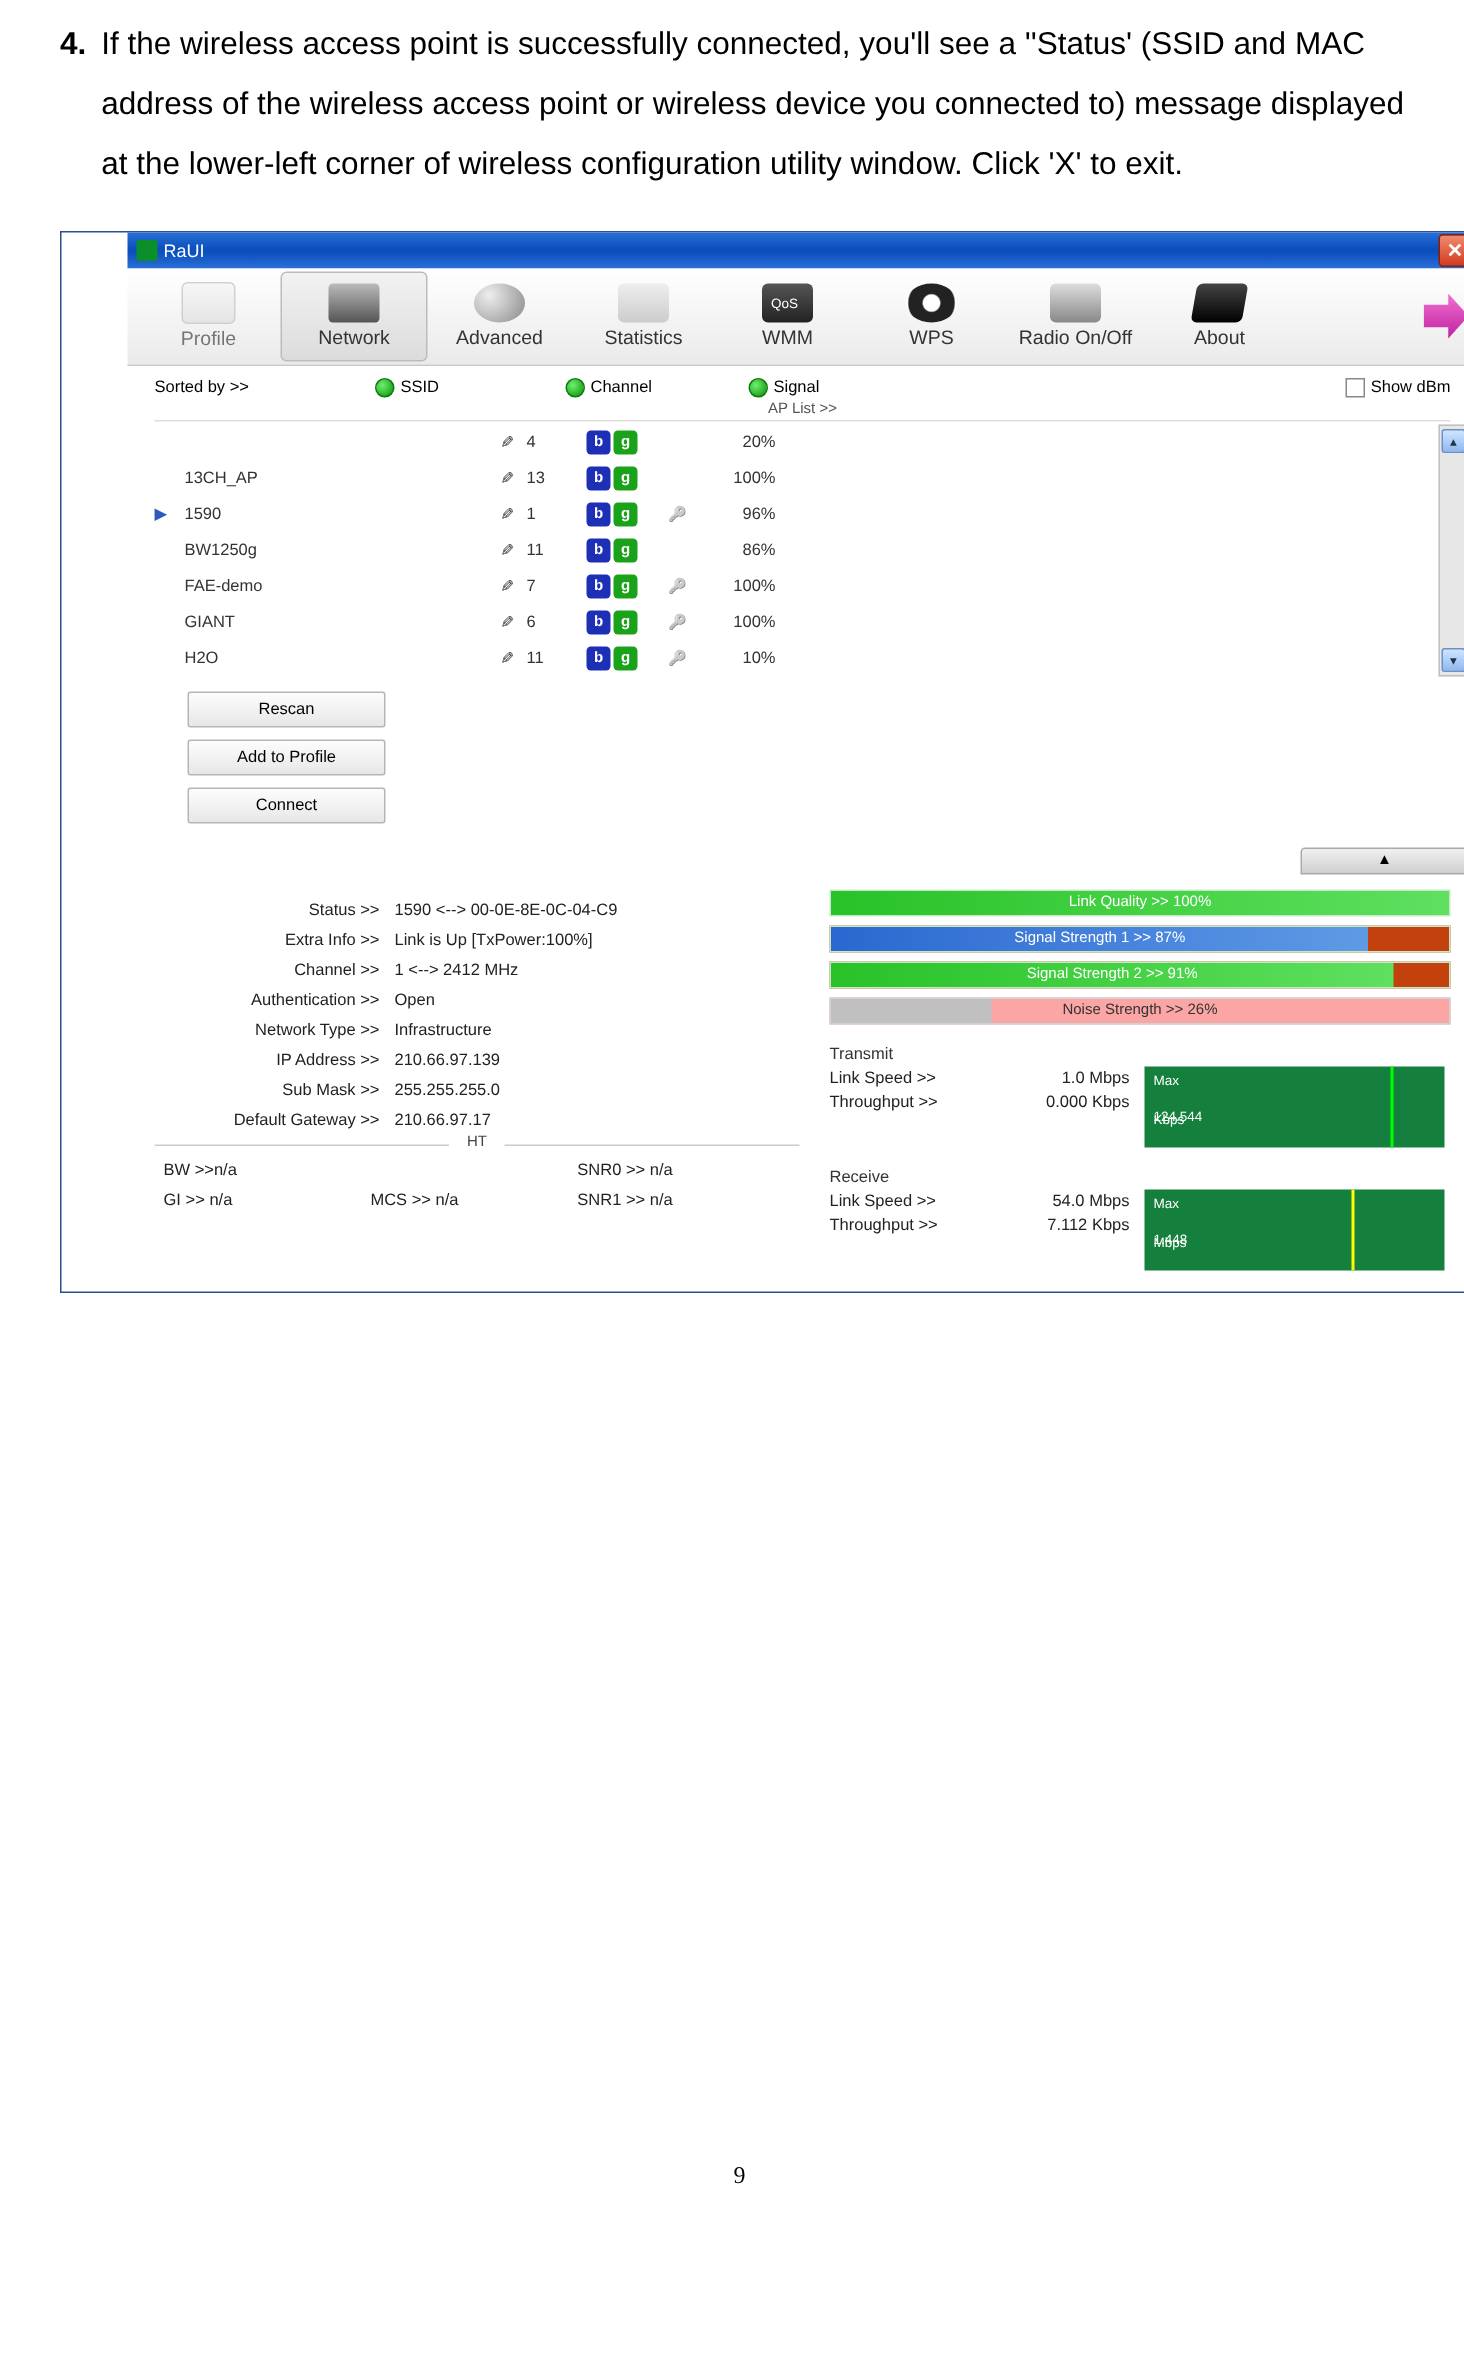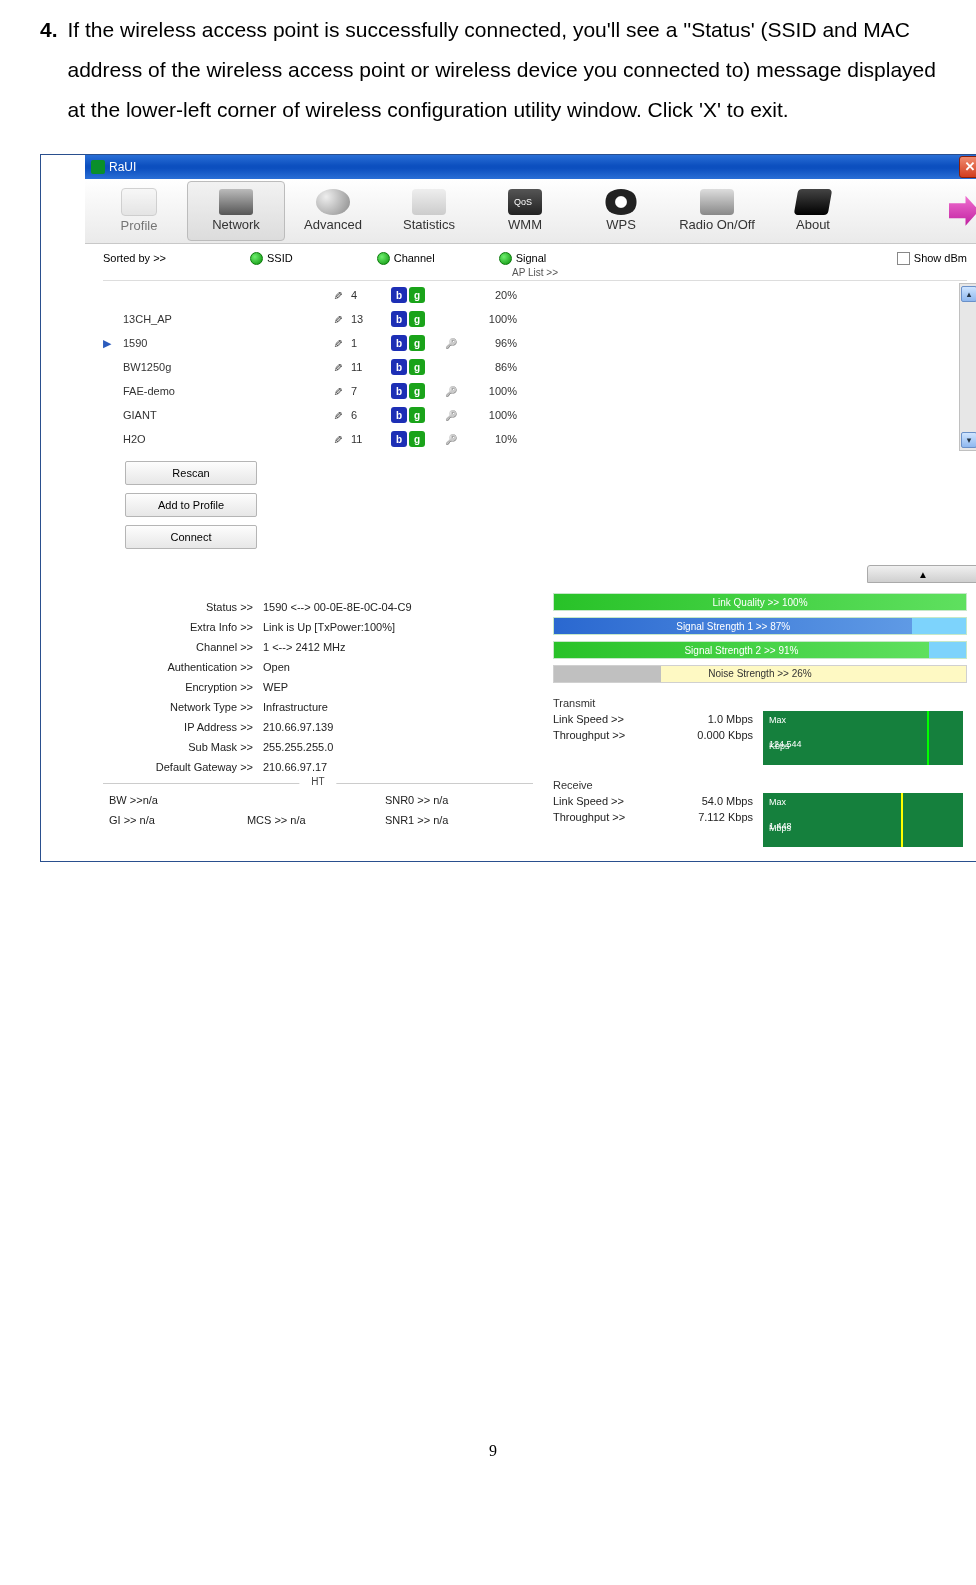--- a/index.html
+++ b/index.html
@@ -176,29 +176,29 @@
     border-top:1px solid #ccc; position:relative;
   }
   .ht-title {
     position:absolute; top:-8px; left:50%; transform:translateX(-50%);
     background:#fff; padding:0 12px; font-size:10px; color:#444;
   }
   .ht-grid { display:flex; flex-wrap:wrap; }
   .ht-cell { width:33%; padding:4px 0; font-size:11px;}
   .details-right { flex:1; display:flex; flex-direction:column; gap:6px;}
   .stat-bar { display:flex; align-items:center; gap:8px; height:18px;}
-  .stat-back { flex:1; height:16px; position:relative; background:#7dd3fc; border:1px solid #c6e8c9;}
+  .stat-back { flex:1; height:16px; position:relative; background:#c2410c; border:1px solid #c6e8c9;}
   .stat-fill {
     height:100%; display:flex; align-items:center; justify-content:center;
     color:#fff; font-size:10px; white-space:nowrap;
     background: linear-gradient(to right, #28c228, #5fe05f);
   }
   .stat-fill.blue { background: linear-gradient(to right, #2a68d0, #5f9ae5);}
   .noise-row { display:flex; align-items:center; gap:8px; height:18px;}
-  .noise-back { flex:1; height:16px; border:1px solid #d0d0d0; background:#fef9c3; position:relative;}
+  .noise-back { flex:1; height:16px; border:1px solid #d0d0d0; background:#fca5a5; position:relative;}
   .noise-fill { height:100%; background:#c0c0c0;}
   .noise-label { position:absolute; left:50%; top:0; transform:translateX(-50%); font-size:10px; color:#333; line-height:16px;}
   .tr-section { margin-top:8px;}
   .tr-title { font-size:11px; color:#333; margin-bottom:2px;}
   .tr-row { display:flex; align-items:flex-start; gap:10px; font-size:11px;}
   .tr-metrics { width:200px;}
   .tr-line { display:flex; justify-content:space-between; padding:2px 0;text-align:right;}
   .tr-graph {
     width:200px; height:54px; background:#15803d; color:#fff; font-size:9px;
     position:relative; overflow:hidden;
@@ -397,24 +397,20 @@
             <span class="k">Extra Info &gt;&gt;</span>
             <span class="v">Link is Up [TxPower:100%]</span>
           </div>
         <div class="kv">
             <span class="k">Channel &gt;&gt;</span>
             <span class="v">1 &lt;--&gt; 2412 MHz</span>
           </div>
         <div class="kv">
             <span class="k">Authentication &gt;&gt;</span>
             <span class="v">Open</span>
-          </div>
-        <div class="kv">
-            <span class="k">Encryption &gt;&gt;</span>
-            <span class="v">WEP</span>
           </div>
         <div class="kv">
             <span class="k">Network Type &gt;&gt;</span>
             <span class="v">Infrastructure</span>
           </div>
         <div class="kv">
             <span class="k">IP Address &gt;&gt;</span>
             <span class="v">210.66.97.139</span>
           </div>
         <div class="kv">

